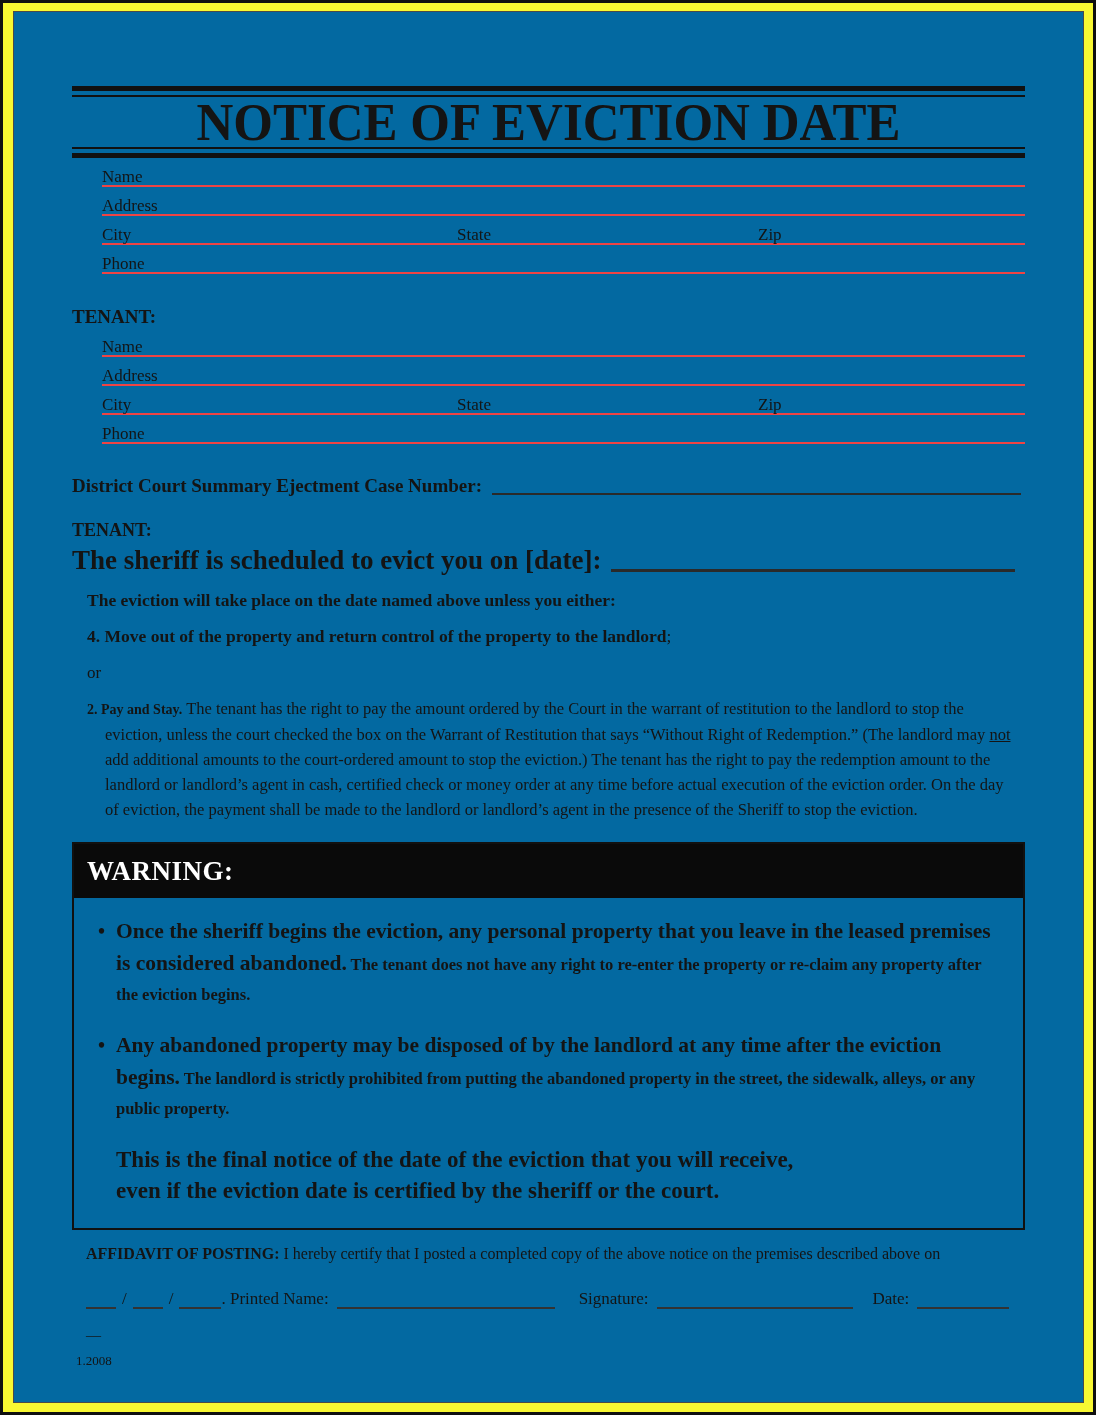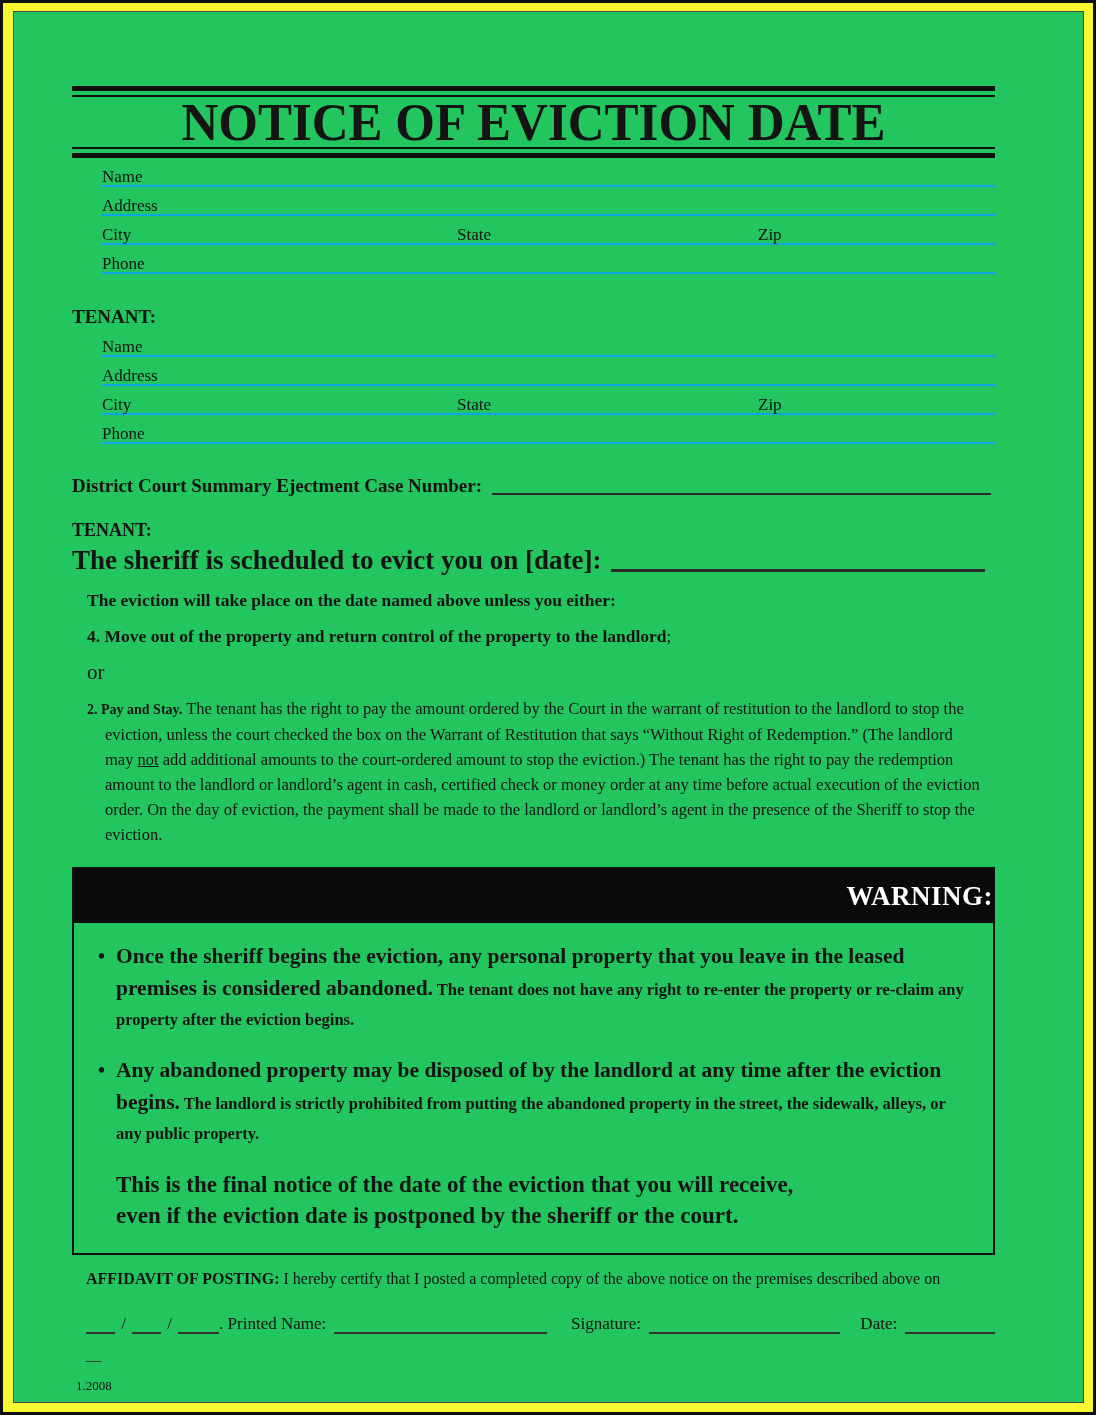--- a/index.html
+++ b/index.html
@@ -14,75 +14,74 @@
     font-family:"Liberation Serif","DejaVu Serif",serif;
     color:var(--ink);
   }
   .frame{
     width:1096px;height:1415px;
     background:var(--frame_yellow);
     border:3px solid #101010;
     padding:8px 9px 9px 10px;
   }
   .paper{
-    background:#22c55e;
+    background:#0369a1;
     width:100%;height:100%;
     border:1px solid #4a4a4a;
-    padding:74px 88px 0 58px;
+    padding:74px 58px 0 58px;
     overflow:hidden;
   }
   
   .rule-thick{height:5px;background:#111;}
   .rule-thin{height:2px;background:#111;}
   .rule-gap{height:4px;}
   .doc-title{
     font-size:51px;font-weight:bold;text-align:center;
     line-height:50px;margin:0;letter-spacing:0px;
     transform:scaleY(1.04);
   }
   
   .sec-heading{font-size:19px;font-weight:bold;margin:20px 0 0 0;line-height:22px;}
   .frow{
     position:relative;margin-left:30px;height:29px;
-    border-bottom:2px solid #0ea5e9;
+    border-bottom:2px solid #ef4444;
     text-decoration:underline;
   }
   .frow .flabel{
     position:absolute;bottom:-2px;font-size:17px;line-height:20px;
   }
   .pos-city{left:0;}
   .pos-state{left:355px;}
   .pos-zip{left:656px;}
   
   .case-line{display:flex;margin-top:30px;}
   .case-label{font-size:19px;font-weight:bold;white-space:nowrap;line-height:24px;}
   .fill{flex:1;border-bottom:2px solid #2a2a2a;margin:0 4px 3px 10px;}
   .fill-thick{border-bottom-width:3px;}
   
   .tenant-small{font-size:18px;font-weight:bold;margin-top:22px;line-height:21px;}
   .sheriff-line{display:flex;margin-top:2px;}
   .sheriff-text{font-size:27px;font-weight:bold;white-space:nowrap;line-height:34px;}
   .intro{font-size:17.5px;font-weight:bold;margin:13px 0 0 15px;line-height:21px;}
   .opt1{font-size:17.5px;margin:15px 0 0 15px;line-height:21px;}
   .opt1 b{font-weight:bold;}
-  .or-line{font-size:21px;margin:15px 0 0 15px;line-height:21px;}
+  .or-line{font-size:17px;margin:15px 0 0 15px;line-height:21px;}
   .para2{
     font-size:16.5px;line-height:25px;
     margin:13px 14px 0 15px;
     padding-left:18px;text-indent:-18px;
     text-align:left;
   }
   .para2 .lead{font-weight:bold;font-size:14px;}
   .para2 .u{text-decoration:underline;}
   
   .warn-box{margin-top:20px;border:2px solid #111;}
   .warn-bar{
     background:#0a0a0a;height:54px;display:flex;align-items:center;
     padding-left:13px;
-    justify-content:flex-end;
   }
   .warn-bar .warn-title{color:#ffffff;font-size:27px;font-weight:bold;letter-spacing:0.5px;}
   .warn-body{padding:18px 28px 22px 18px;}
   .bullet-para{
     position:relative;padding-left:24px;
     font-weight:bold;line-height:30px;margin:0;
   }
   .bullet-para + .bullet-para{margin-top:20px;}
   .bullet-mark{position:absolute;left:6px;top:0;font-size:20px;}
   .big-b{font-size:21.5px;}
@@ -175,21 +174,21 @@
       </div>
       <div class="warn-body">
         <p class="bullet-para">
           <span class="bullet-mark">•</span><span class="big-b">Once the sheriff begins the eviction, any personal property that you leave in the leased premises is considered abandoned.</span><span class="small-b"> The tenant does not have any right to re-enter the property or re-claim any property after the eviction begins.</span>
         </p>
         <p class="bullet-para">
           <span class="bullet-mark">•</span><span class="big-b">Any abandoned property may be disposed of by the landlord at any time after the eviction begins.</span><span class="small-b"> The landlord is strictly prohibited from putting the abandoned property in the street, the sidewalk, alleys, or any public property.</span>
         </p>
         <div class="final-block">
           <div>This is the final notice of the date of the eviction that you will receive,</div>
-          <div>even if the eviction date is postponed by the sheriff or the court.</div>
+          <div>even if the eviction date is certified by the sheriff or the court.</div>
         </div>
       </div>
     </div>
 
     <div class="affidavit"><span class="alabel">AFFIDAVIT OF POSTING:</span><span> I hereby certify that I posted a completed copy of the above notice on the premises described above on</span></div>
 
     <div class="sign-row">
       <span class="blank b-d1"></span>
       <span class="slash">/</span>
       <span class="blank b-d2"></span>

